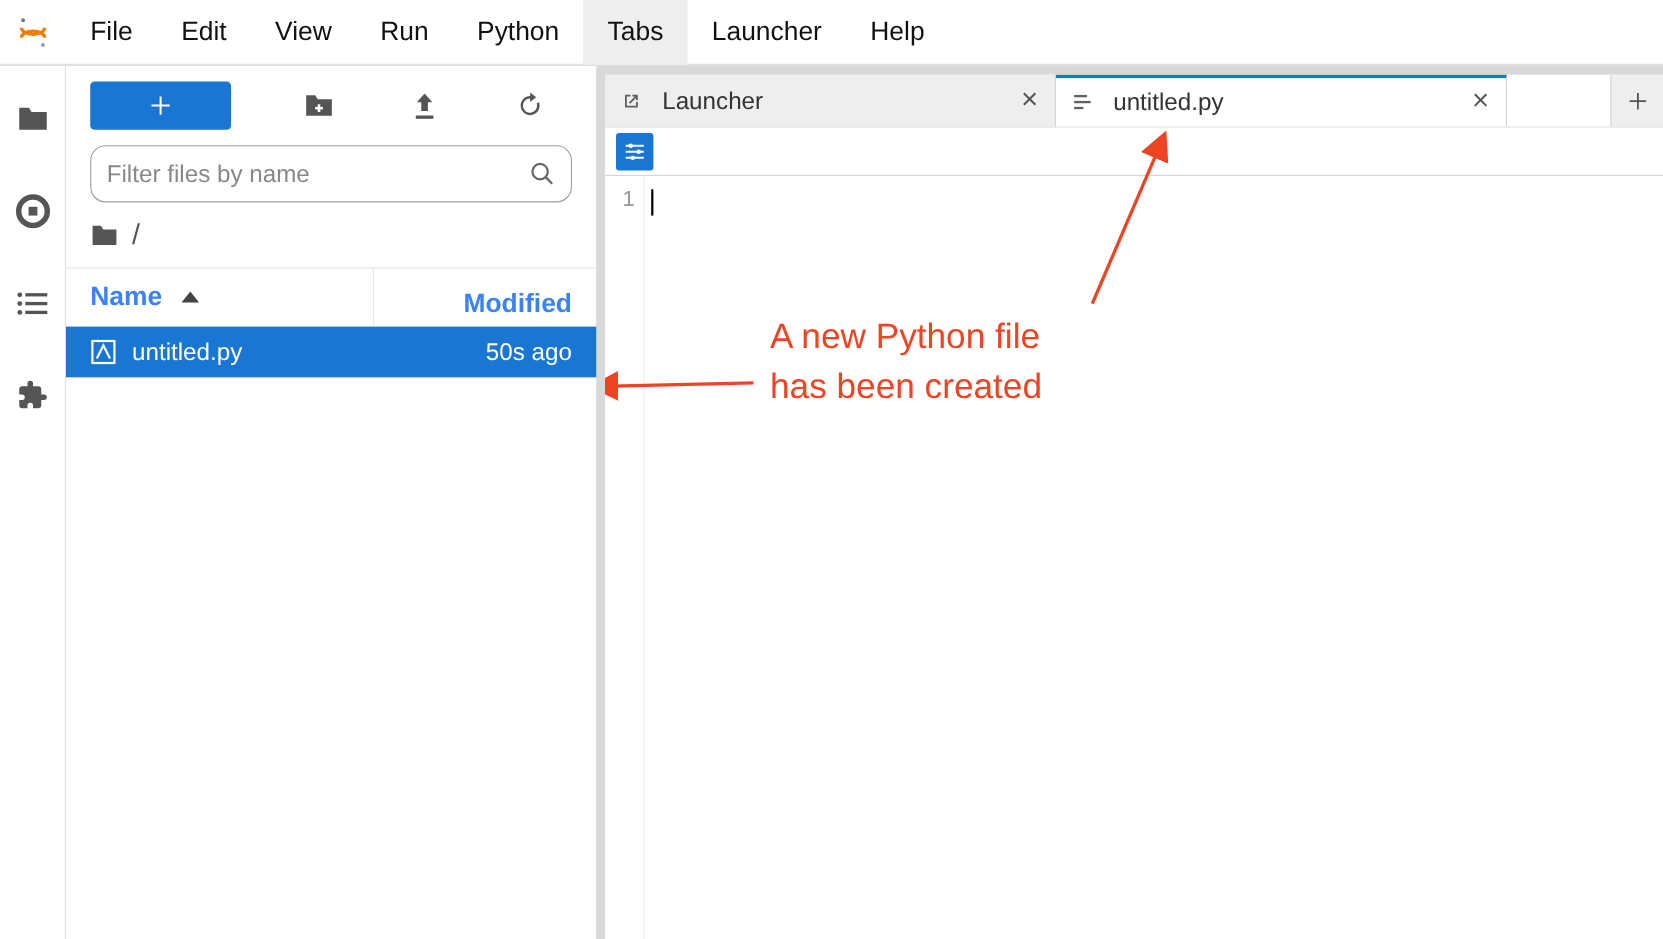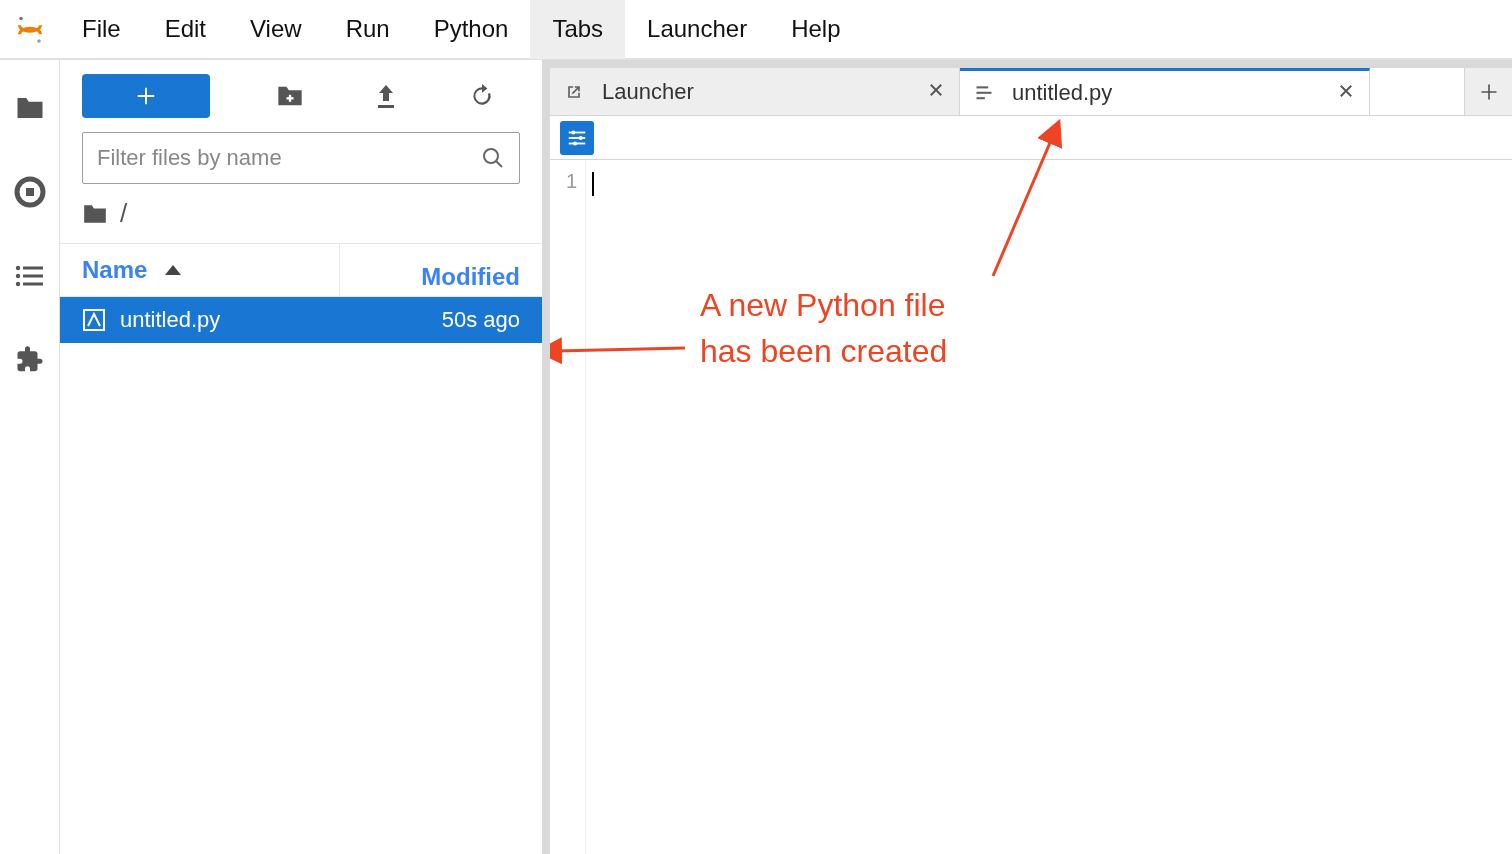--- a/index.html
+++ b/index.html
@@ -60,21 +60,21 @@
       border-radius:4px;
       width:128px; height:44px;
       display:flex; align-items:center; justify-content:center;
     }
     .tool-icon { width:32px; height:32px; display:flex; align-items:center; justify-content:center; color:#555; }
 
     .filter-wrap { padding: 6px 22px 10px 22px; }
     .filter-box {
       display:flex; align-items:center;
       border:1px solid #9e9e9e;
-      border-radius:2px;
+      border-radius:14px;
       height:52px;
       padding: 0 14px;
     }
     .filter-box input {
       flex:1; border:none; outline:none; font-size:22px; color:#333; background:transparent;
     }
     .filter-box input::placeholder { color:#888; }
 
     .breadcrumb-row {
       display:flex; align-items:center; gap:12px;

